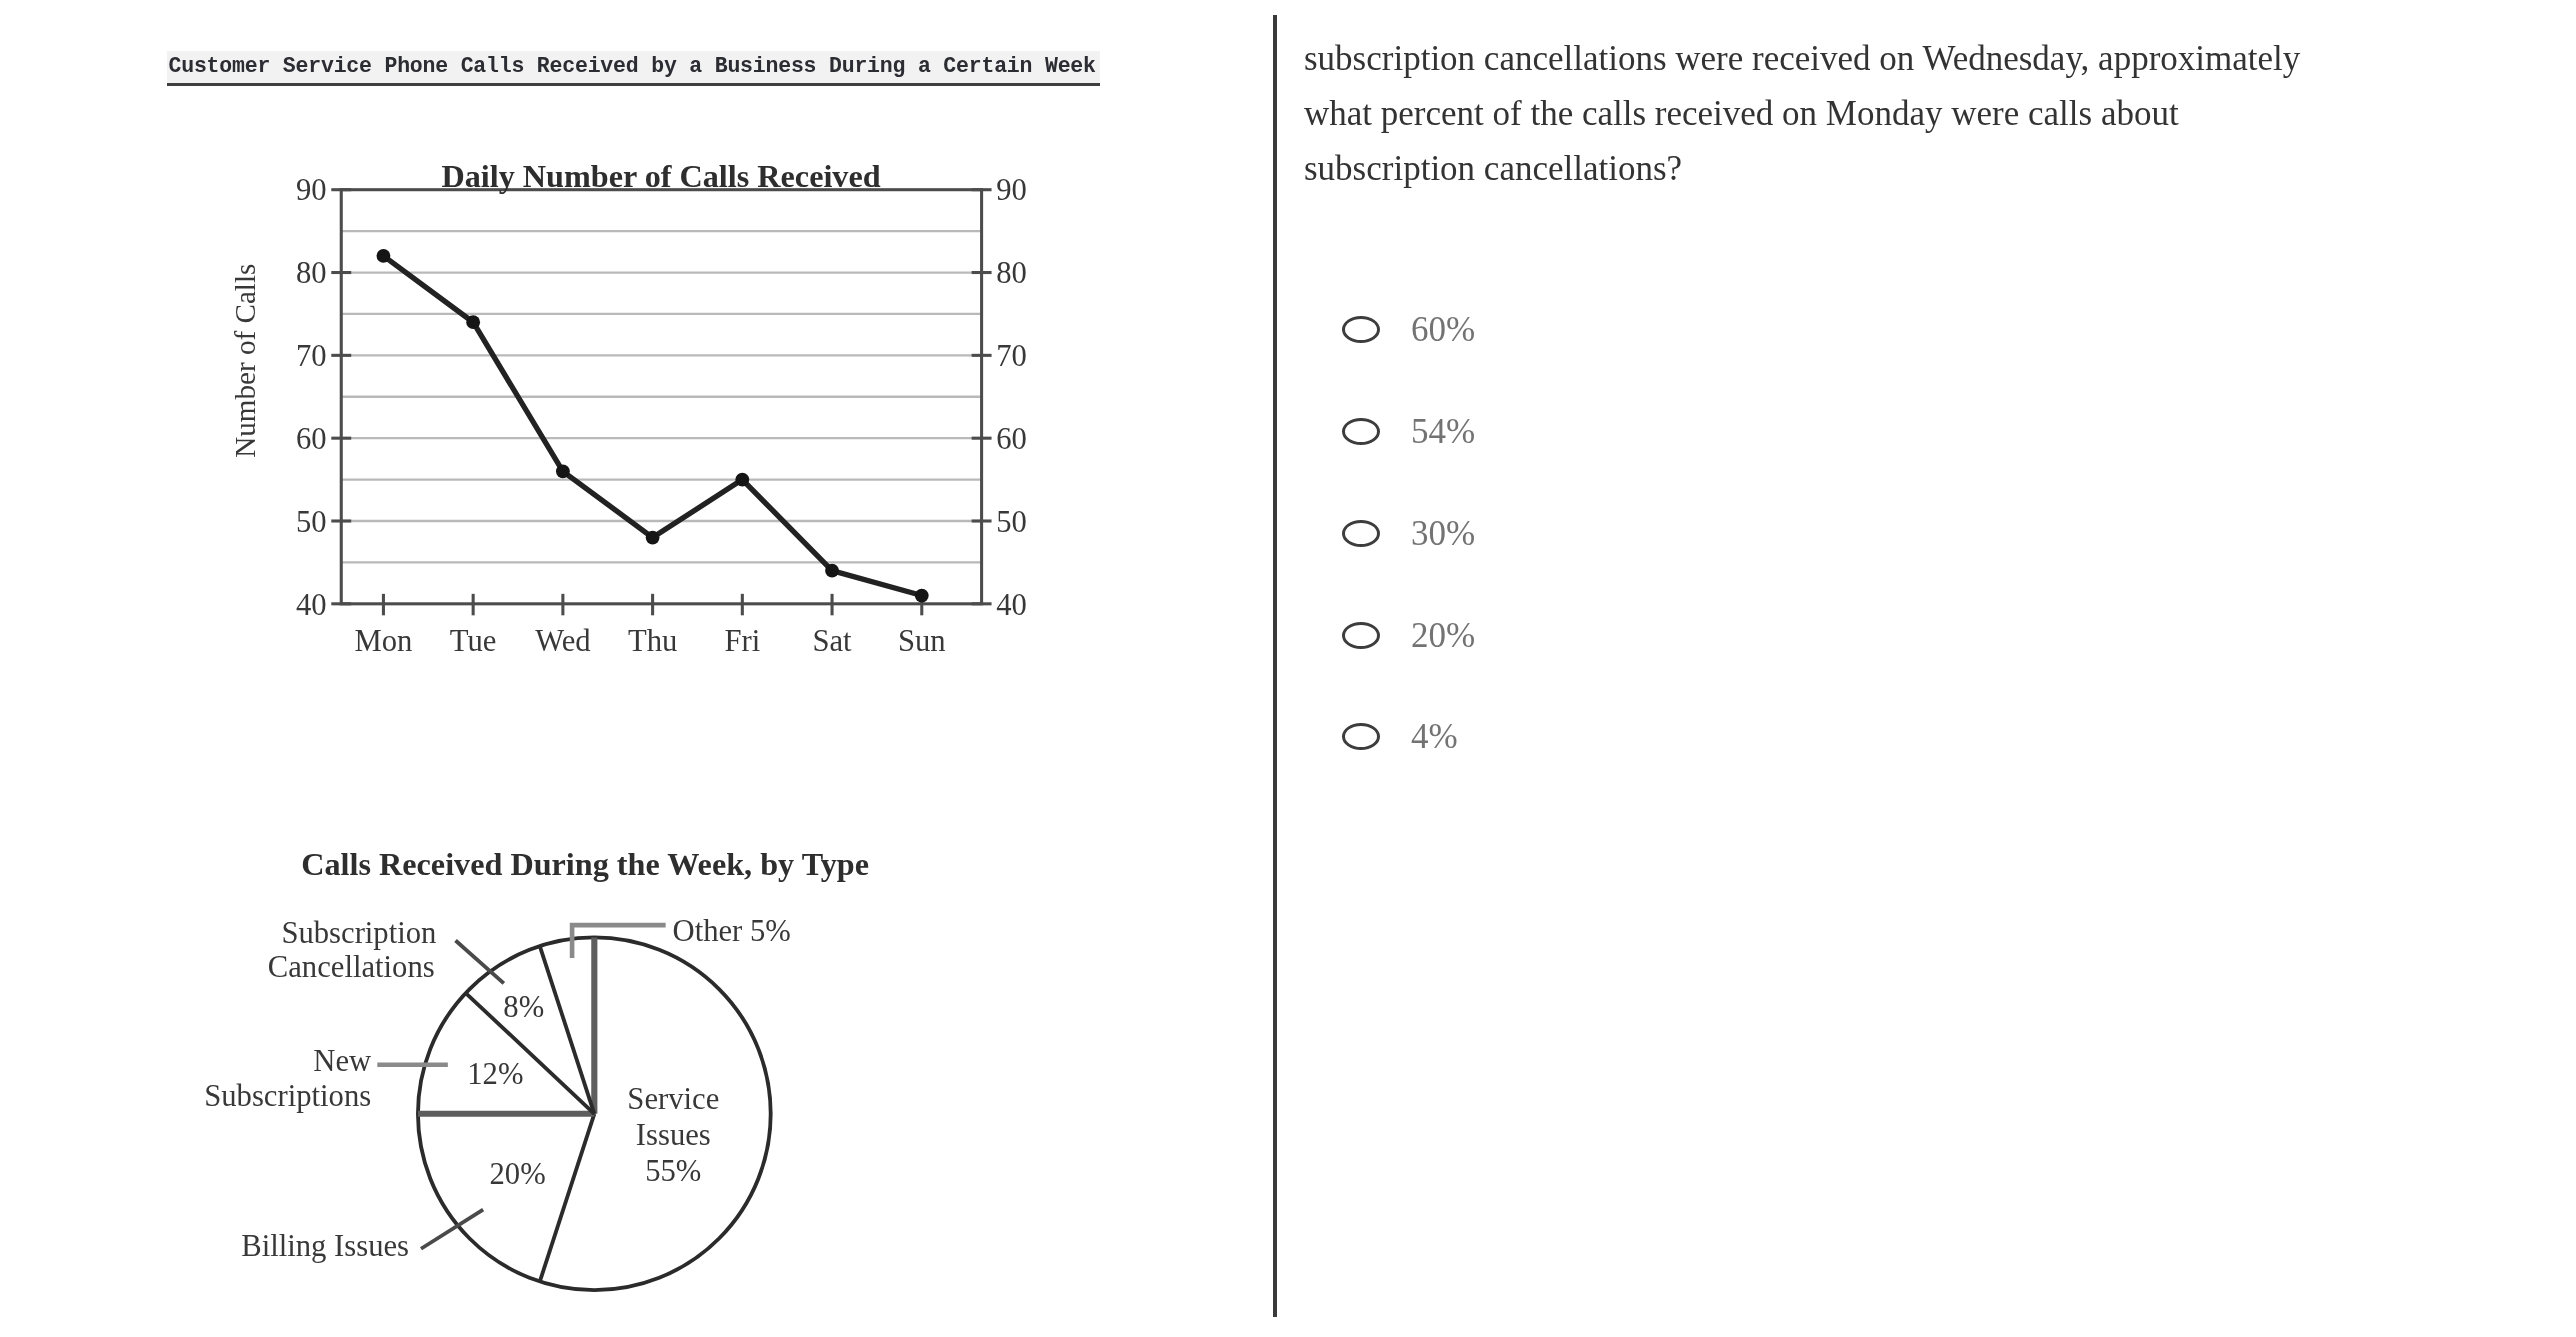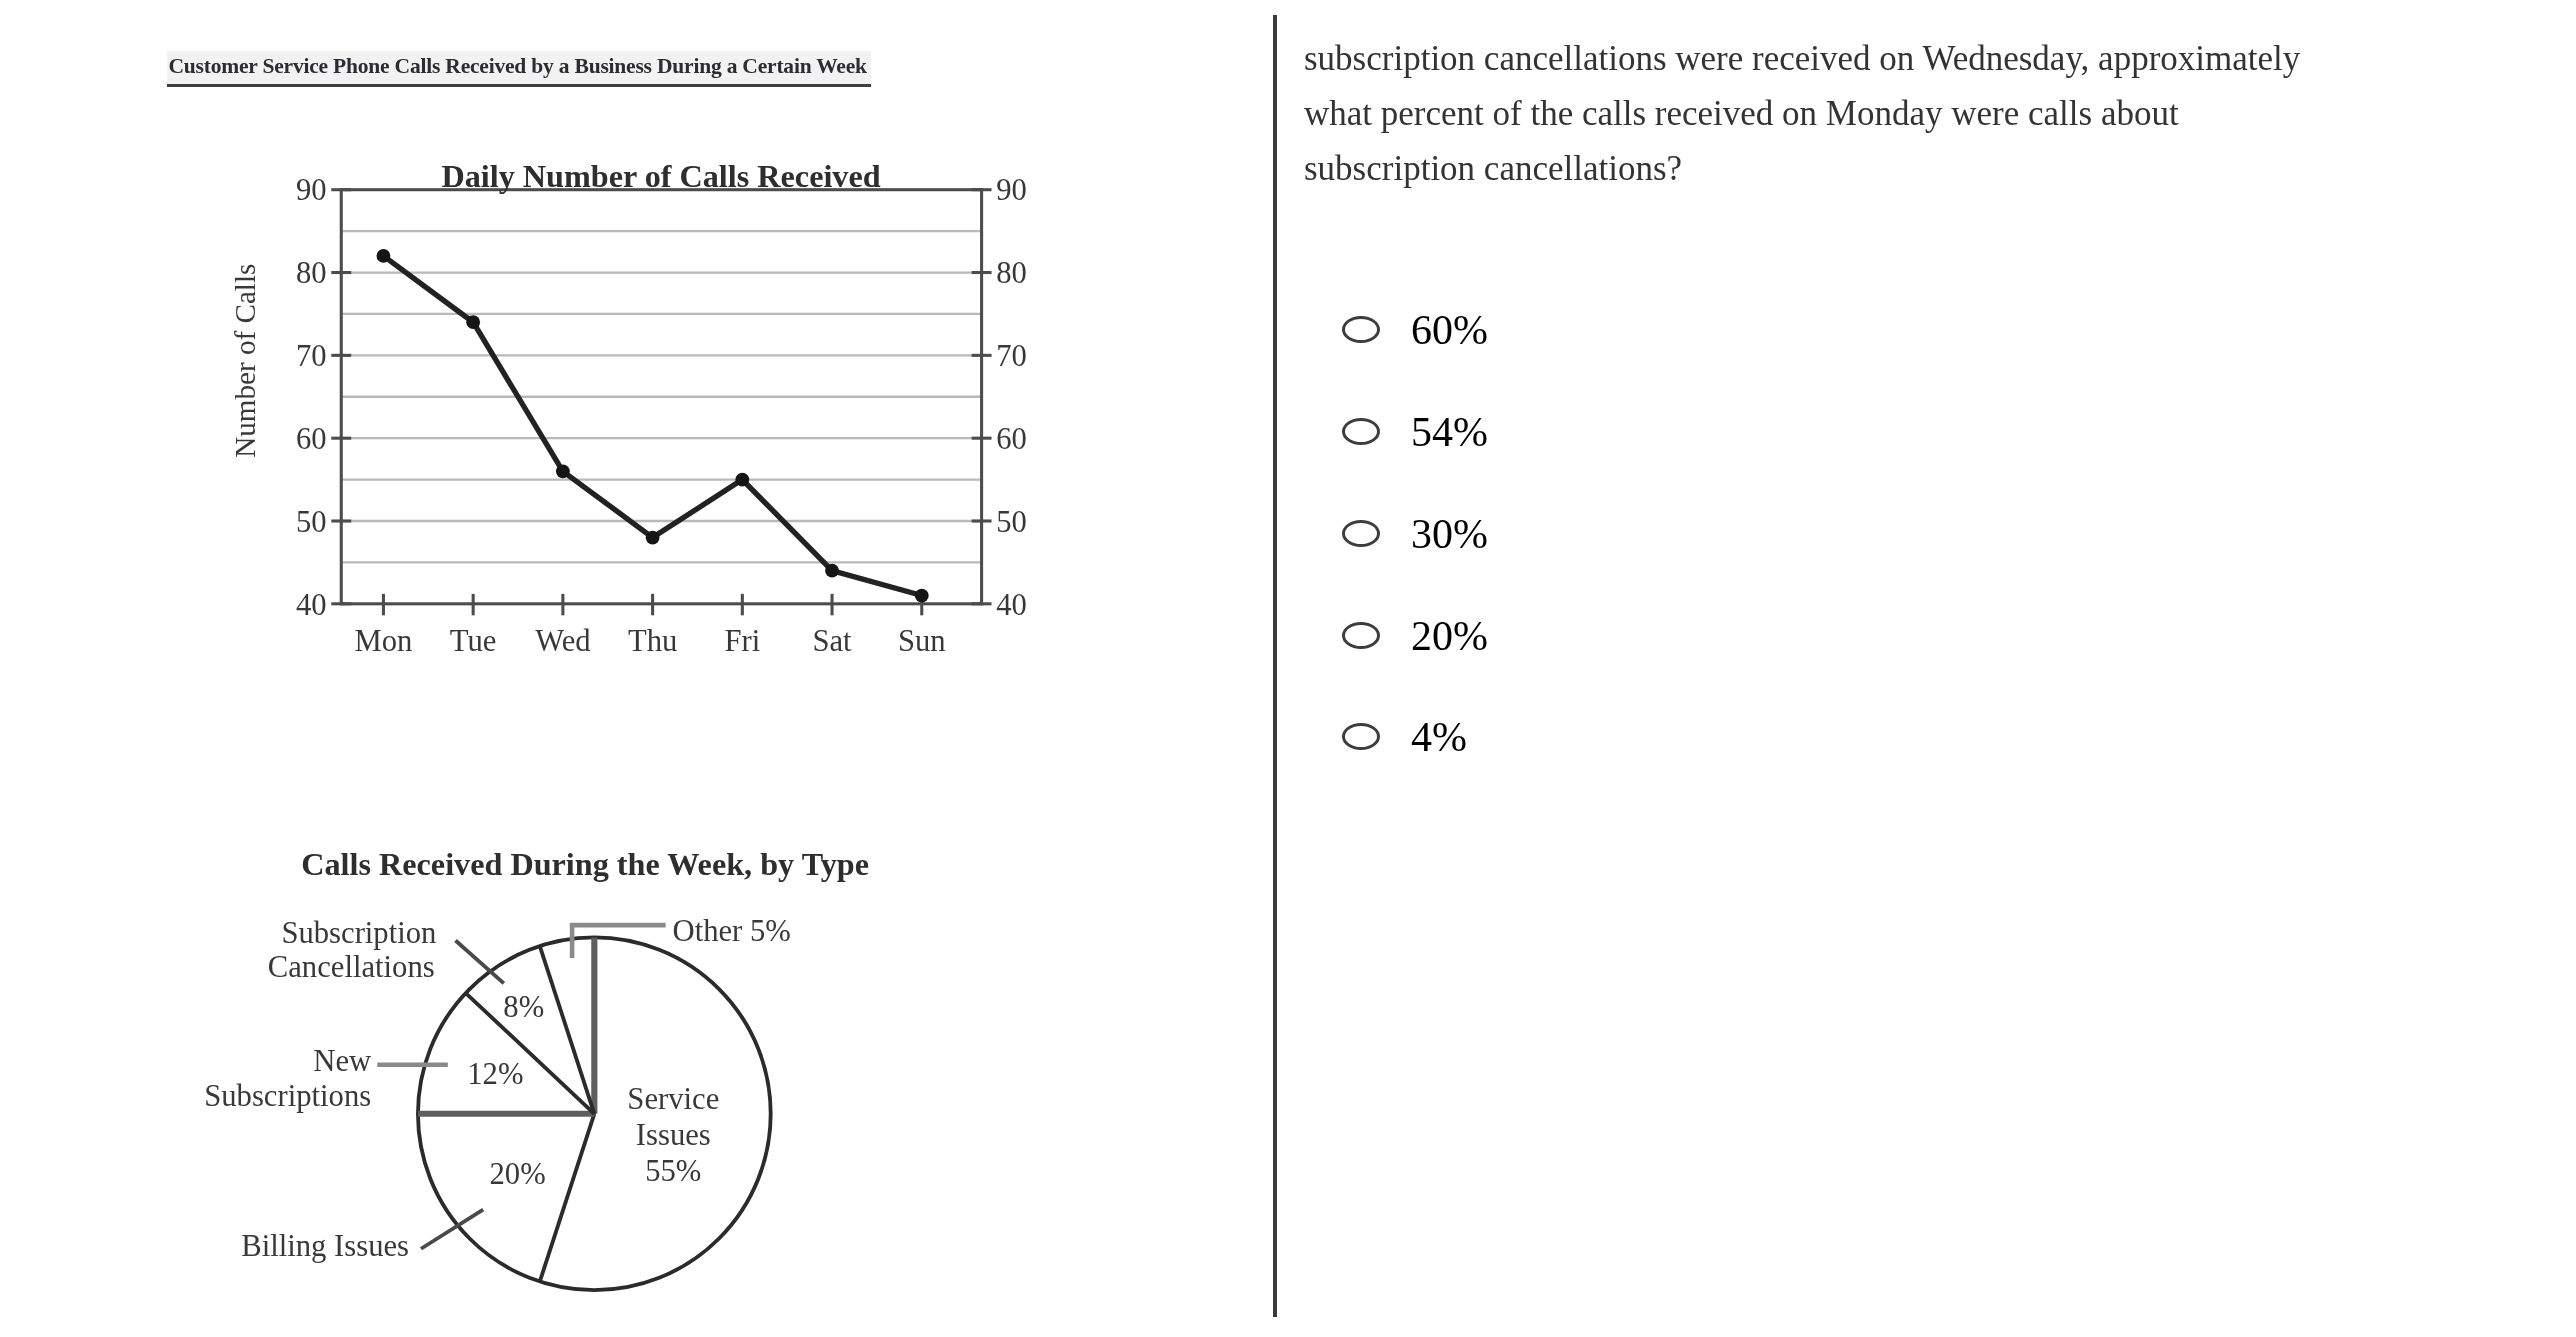--- a/index.html
+++ b/index.html
@@ -2,21 +2,21 @@
 <html style="font-size:12.3px"><head>
 <meta charset="utf-8">
 <style>
   html,body{margin:0;padding:0;background:#ffffff;}
   .page{position:relative;width:2576px;height:1338px;background:#ffffff;overflow:hidden;
         font-family:"Liberation Serif",serif;color:#333;}
 
   
   .fig-heading{
     position:absolute;left:167px;top:51px;
-    font-family:Liberation Serif, serif;
+    font-family:Liberation Mono, monospace;
     font-weight:bold;font-size:21.5px;letter-spacing:-0.2px;color:#2c2c33;
     background:#f2f2f2;padding:3.1px 4.6px 4.6px 1.5px;
     border-bottom:3.1px solid #3f3f3f;white-space:nowrap;
   }
 
   .fig-svg{position:absolute;left:0;top:0;}
 
   svg text{font-family:"Liberation Serif",serif;fill:#383838;}
   .chart-title{font-size:42px;font-weight:bold;fill:#2e2e2e;}
   .axis-num{font-size:40px;}
@@ -30,21 +30,21 @@
   .divider{position:absolute;left:1273px;top:15.3px;width:3.8px;height:1302px;background:#3a3a3a;}
 
   
   .question{position:absolute;left:1304px;top:31px;width:1105px;
             font-size:35px;line-height:55px;color:#333;}
   .q-line{white-space:nowrap;}
 
   
   .option-row{position:absolute;left:1342px;height:43px;display:flex;align-items:center;cursor:pointer;}
   .radio{width:32px;height:21px;border:3.1px solid #3d3d3d;border-radius:50%;background:#fff;flex:0 0 auto;}
-  .option-label{margin-left:31px;font-size:42px;color:#000000;white-space:nowrap;}
+  .option-label{margin-left:31px;font-size:35px;color:#737373;white-space:nowrap;}
 </style>
 </head>
 <body>
 
 <div class="page">
 
   <div class="fig-heading">Customer Service Phone Calls Received by a Business During a Certain Week</div>
 
   <svg class="fig-svg" width="1273" height="1338" viewBox="0 0 1660 1744">
 

